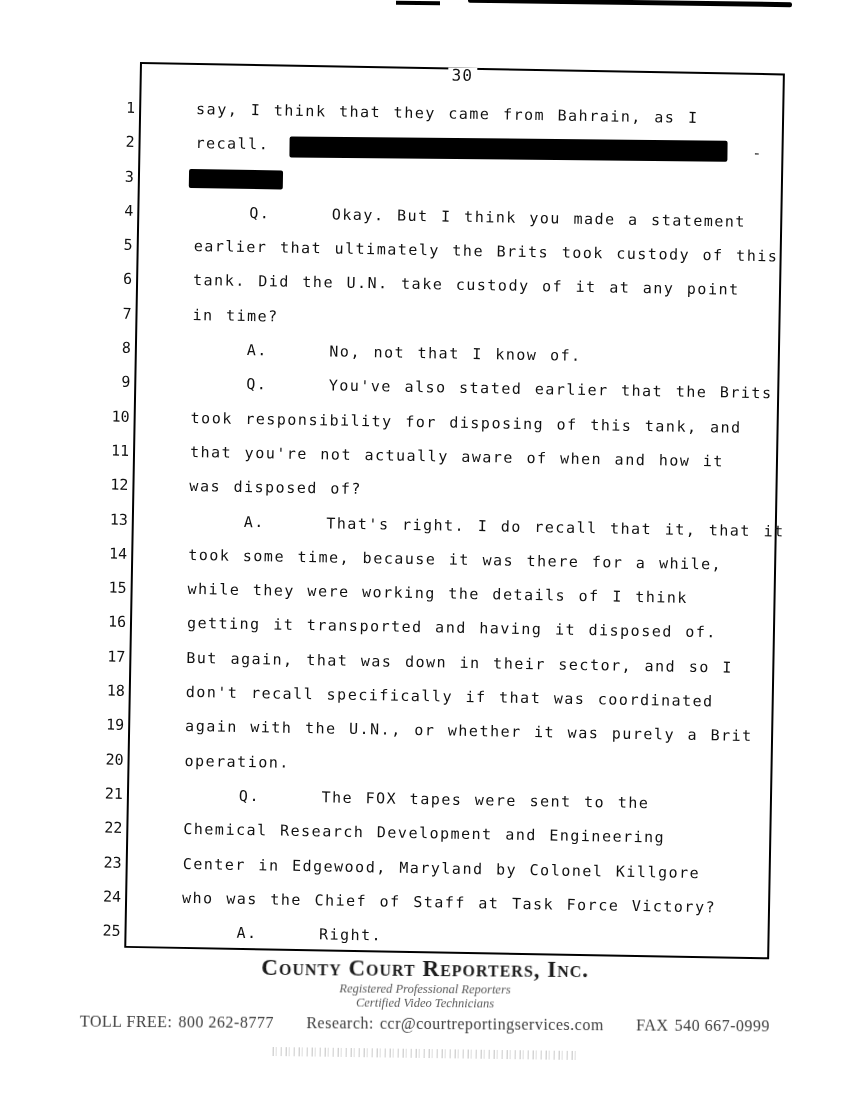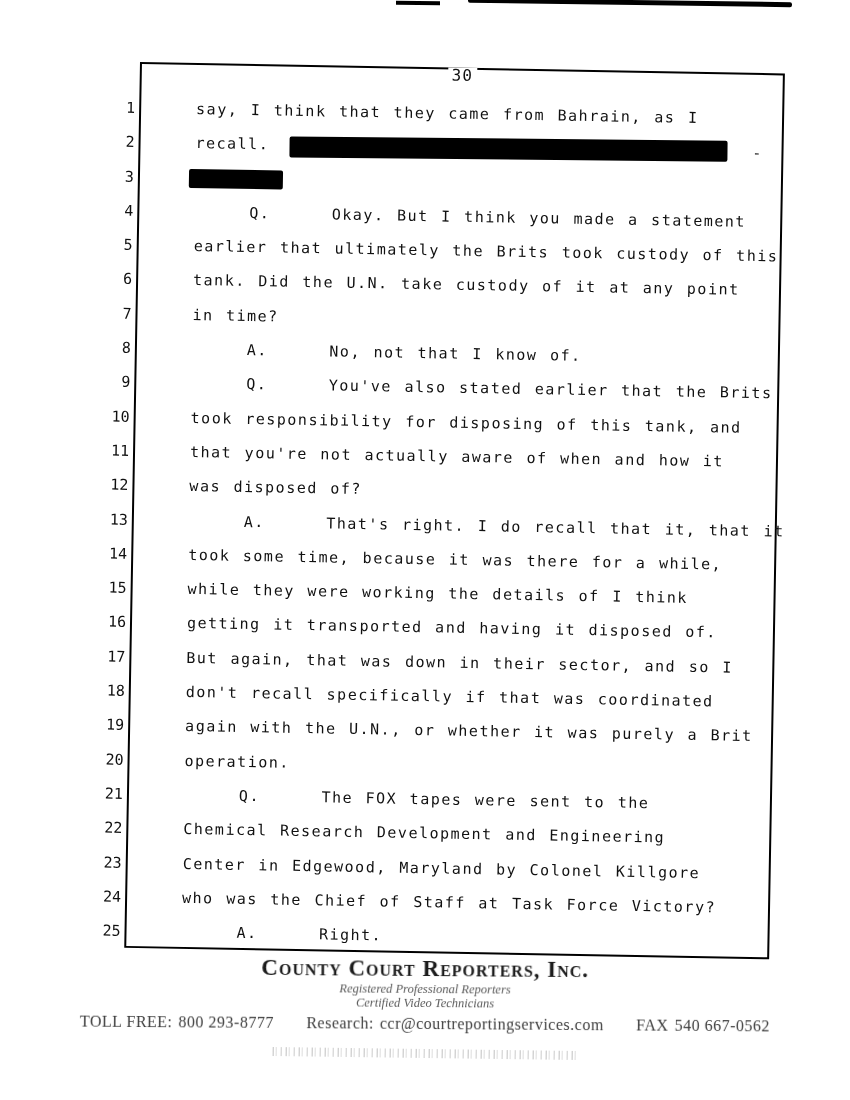--- a/index.html
+++ b/index.html
@@ -323,20 +323,20 @@
       
     </div>
   </div>
   </div>
 
   <div class="footer">
     <div class="company">County Court Reporters, Inc.</div>
     <div class="tagline">Registered Professional Reporters</div>
     <div class="tagline">Certified Video Technicians</div>
     <div class="contact">
-      <span class="seg"><span class="lbl">TOLL FREE:</span><span>800 293-8777</span></span>
+      <span class="seg"><span class="lbl">TOLL FREE:</span><span>800 262-8777</span></span>
       <span class="seg"><span class="lbl">Research:</span><span>ccr@courtreportingservices.com</span></span>
-      <span class="seg"><span class="lbl">FAX</span><span>540 667-0562</span></span>
+      <span class="seg"><span class="lbl">FAX</span><span>540 667-0999</span></span>
     </div>
     <div class="faint-line"></div>
   </div>
 
 </div>
 
 </body></html>

